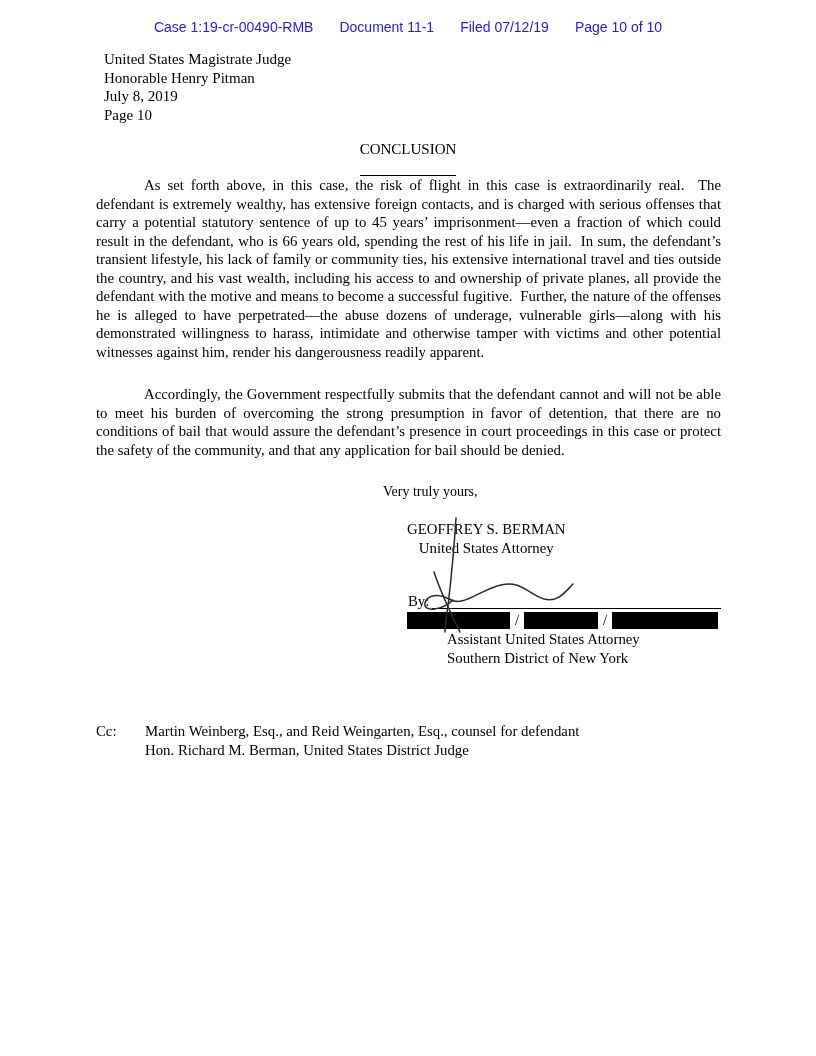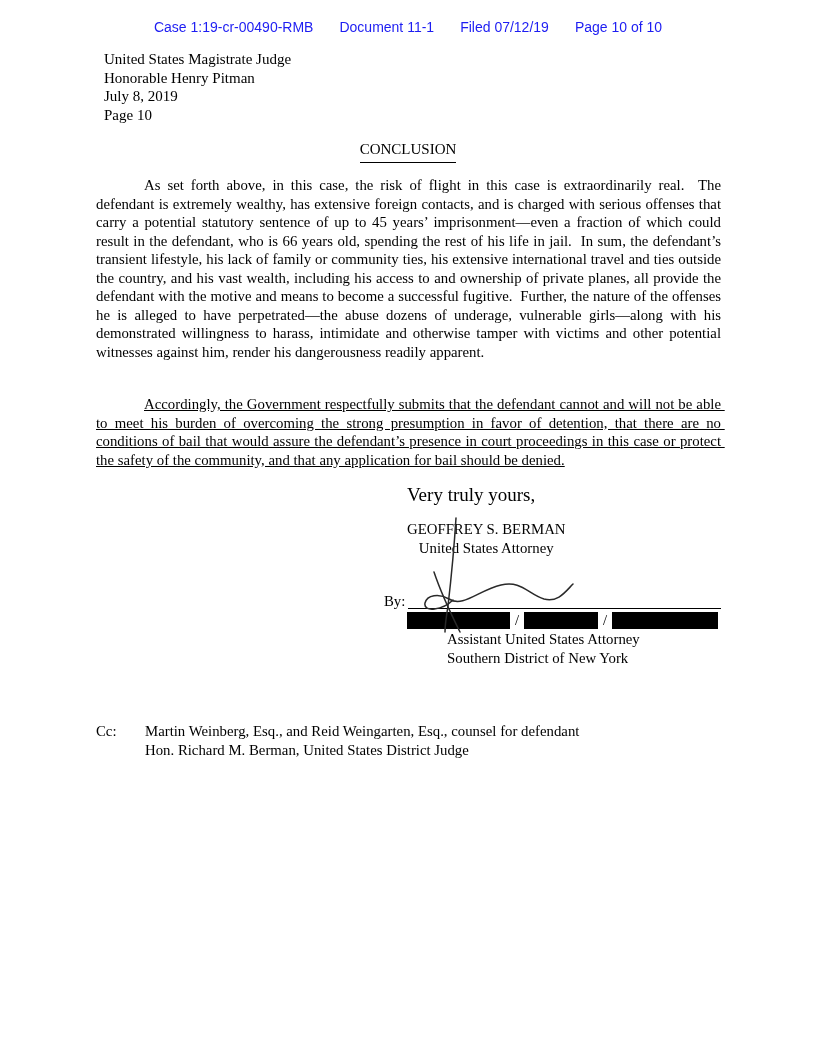--- a/index.html
+++ b/index.html
@@ -21,38 +21,38 @@
   
   .address{
     position:absolute;left:104px;top:50px;
     font-size:15px;line-height:18.6px;
   }
   
   .heading-wrap{
     position:absolute;left:0;top:141px;width:816px;text-align:center;
     font-size:15px;
   }
-  .heading-wrap span{border-bottom:1px solid #000;padding-bottom:5px;}
+  .heading-wrap span{border-bottom:1px solid #000;padding-bottom:18px;}
   
   .para{
     position:absolute;left:96px;width:625px;
     font-size:14.8px;line-height:18.55px;
     text-align:justify;text-indent:48px;
     white-space:pre-wrap;
   }
   .para1{top:176px;}
-  .para2{top:395px;text-decoration:underline;}
+  .para2{top:385px;}
   
-  .valediction{position:absolute;left:407px;top:484px;font-size:19px;}
+  .valediction{position:absolute;left:383px;top:484px;font-size:14px;}
   .signatory{position:absolute;left:407px;top:520px;font-size:14.8px;line-height:18.6px;text-align:center;}
   .by-row{
     position:absolute;left:384px;top:594px;width:337px;height:15px;
     display:flex;align-items:flex-end;font-size:14.8px;
   }
-  .by-label{line-height:15px;margin-right:3px;}
+  .by-label{line-height:15px;margin-right:3px;margin-left:24px;}
   .sig-rule{flex:1;border-bottom:1.6px solid #000;height:0;}
   .bars-row{
     position:absolute;left:407px;top:612px;width:314px;height:17px;
     display:flex;align-items:center;
   }
   .bar{height:17px;background:#000;}
   .bar1{width:103px;}
   .bar2{width:74px;}
   .bar3{width:106px;}
   .bar-sep{

